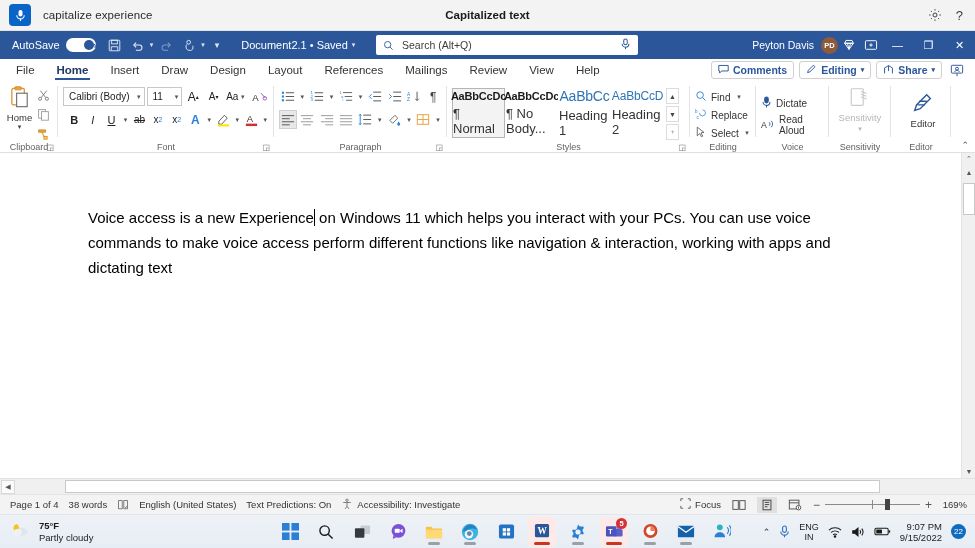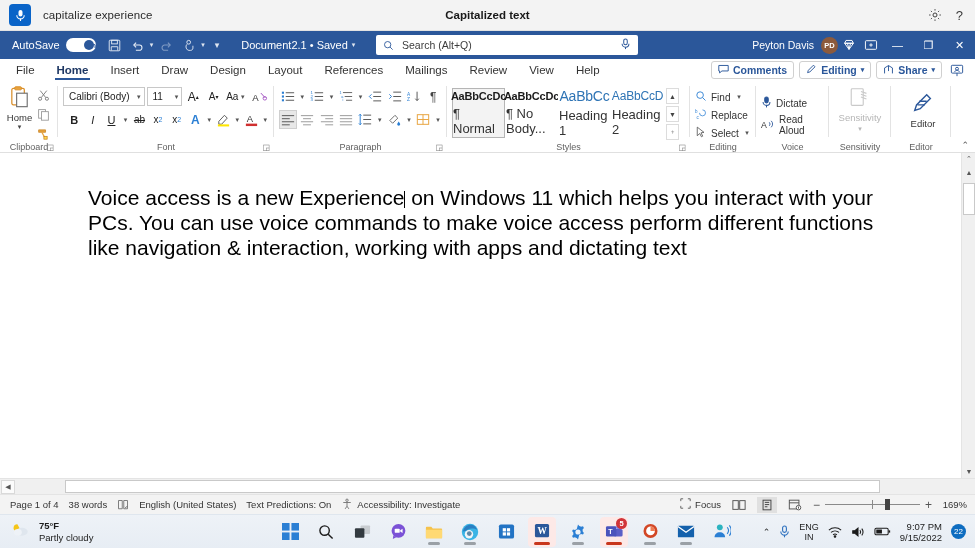--- a/index.html
+++ b/index.html
@@ -149,22 +149,22 @@
 
   
   .canvas {
     position: absolute; top: 153px; left: 0; width: 975px; height: 325px;
     background: #ffffff; overflow: hidden;
   }
   .page {
     position: absolute; top: 0; left: 0; right: 14px; bottom: 0; background: #ffffff;
   }
   .doc-text {
-    position: absolute; left: 88px; top: 32px; width: 800px;
-    font-size: 21px; line-height: 25px; color: #000000;
+    position: absolute; left: 88px; top: 52px; width: 800px;
+    font-size: 15px; line-height: 25px; color: #000000;
   }
   .caret-bar {
     display: inline-block; width: 1px; height: 17px; background: #000;
     vertical-align: -3px; margin: 0 0px;
   }
   .vscroll {
     position: absolute; top: 153px; right: 0; width: 14px; height: 325px;
     background: #f0f0f0; border-left: 1px solid #e4e4e4;
   }
   .vs-btn { width: 14px; height: 14px; display: flex; align-items: center; justify-content: center; font-size: 7px; color: #555; }

